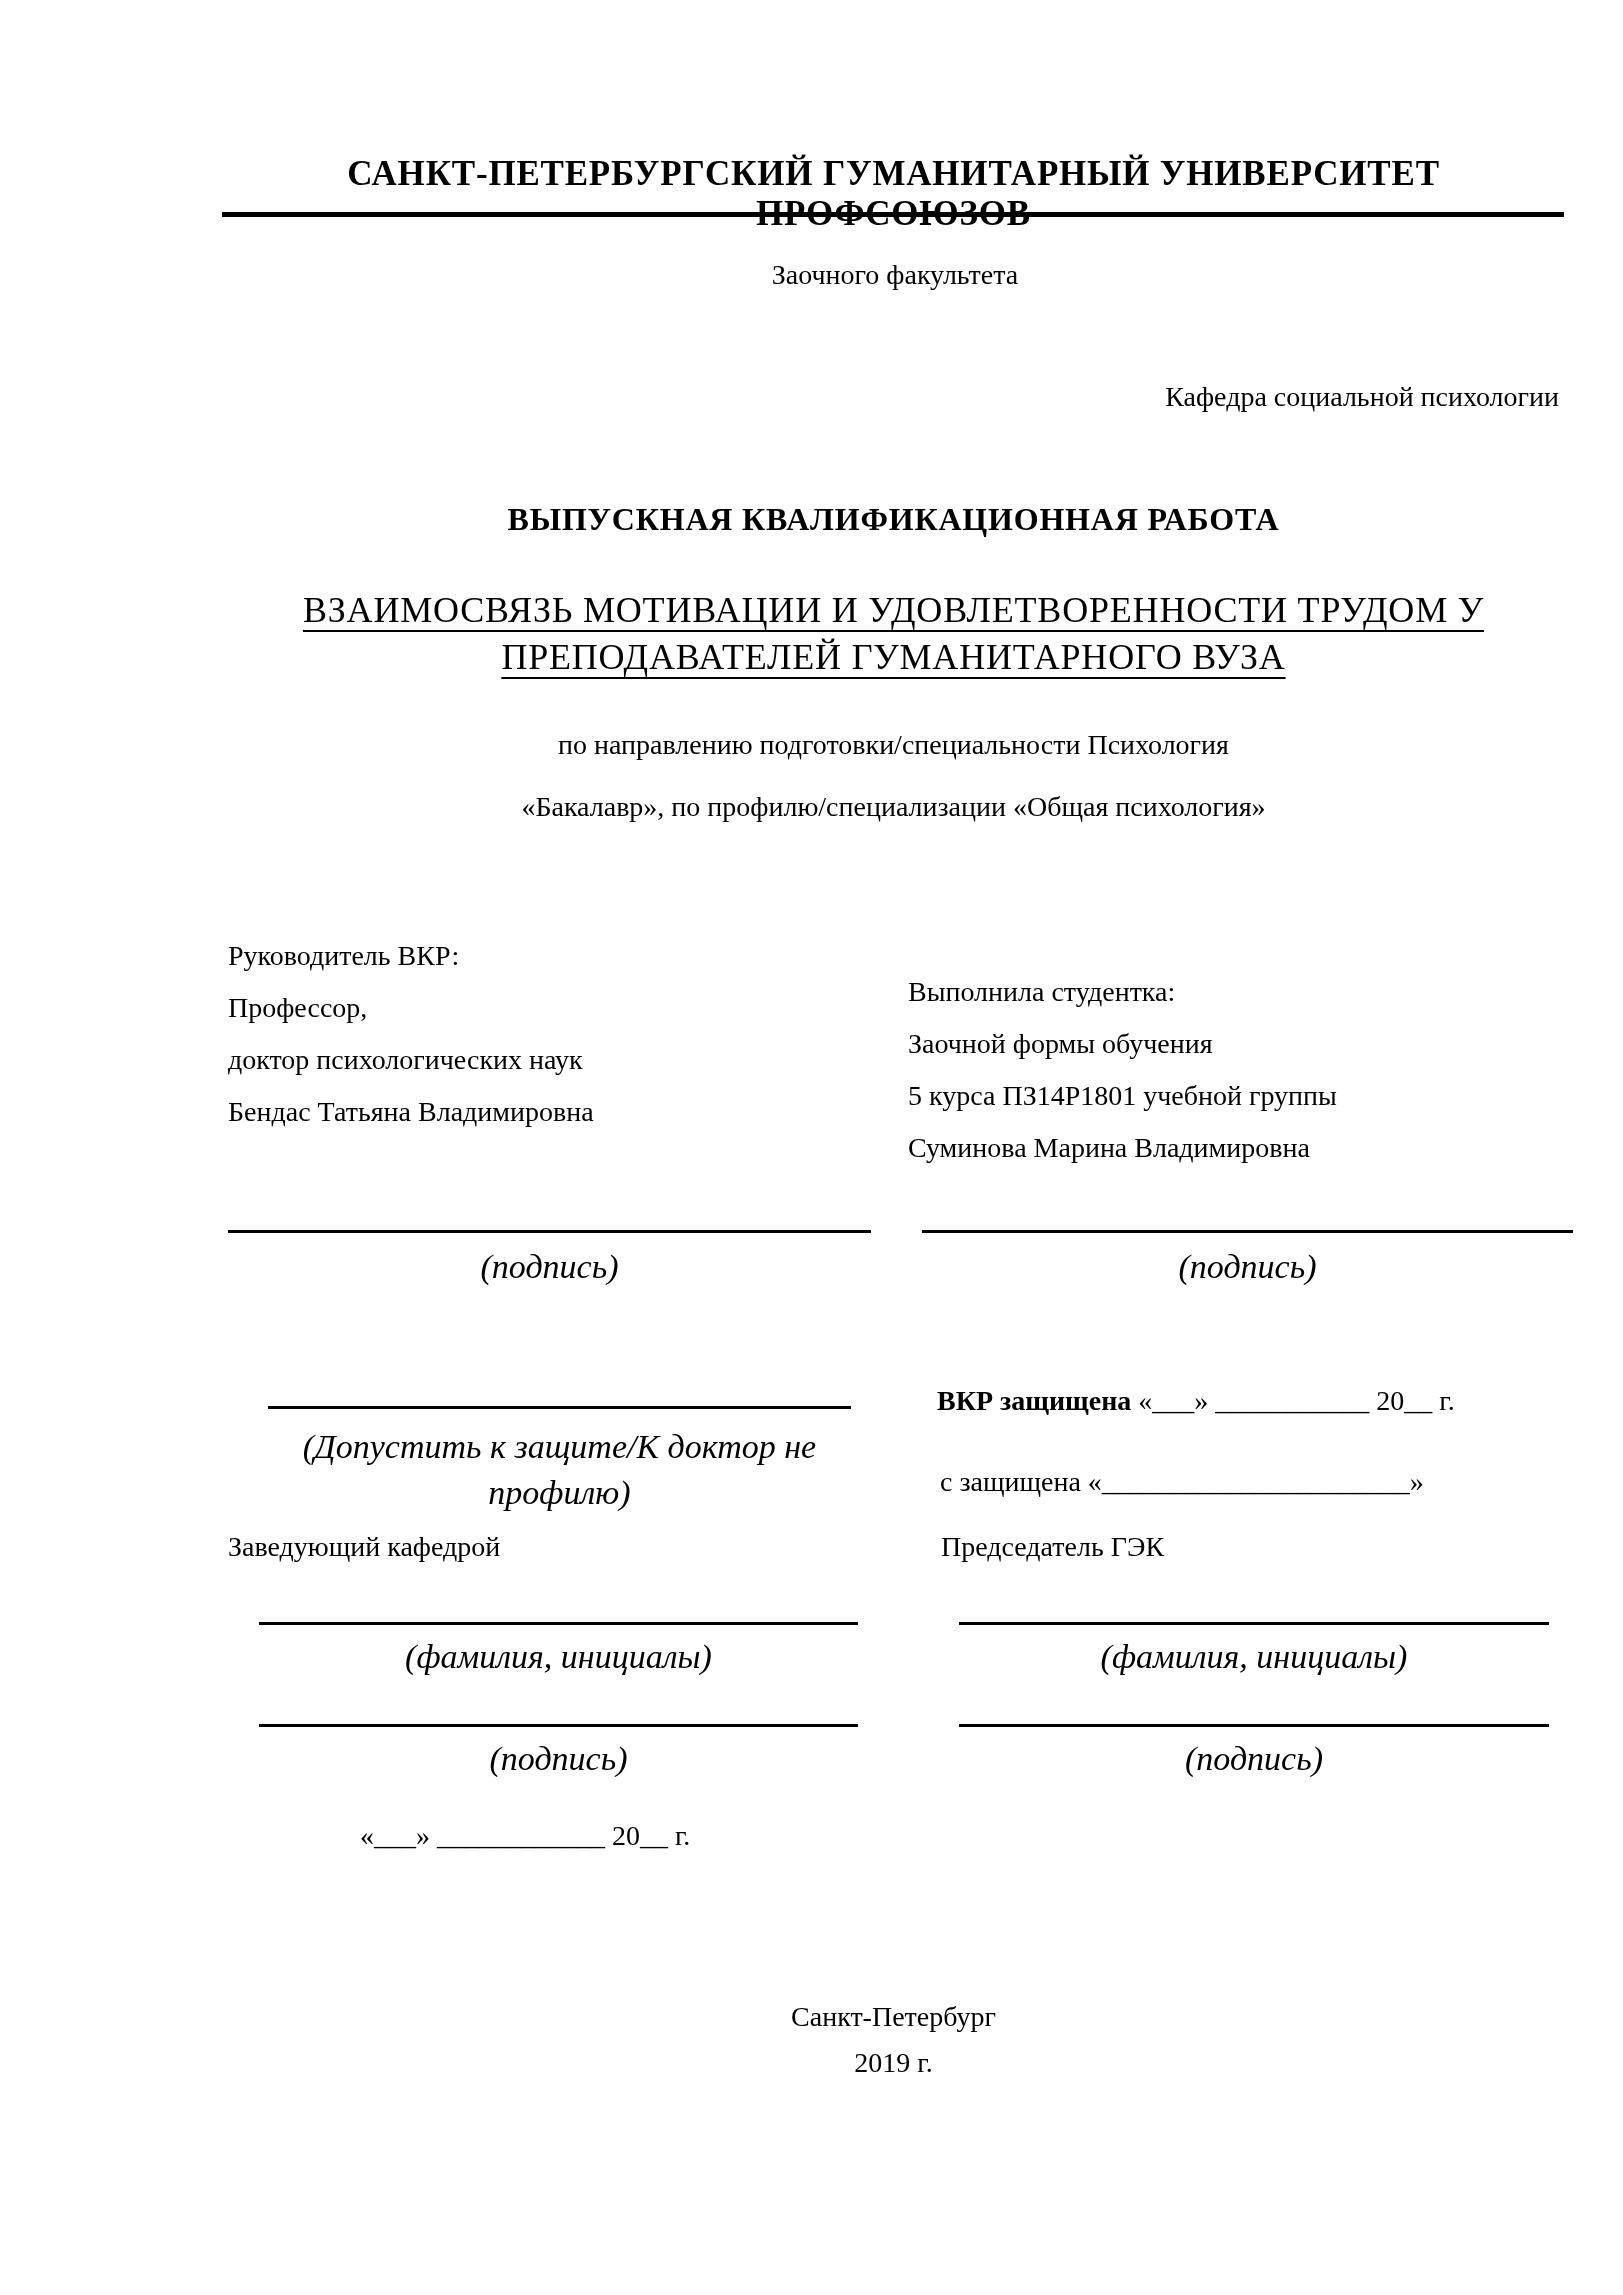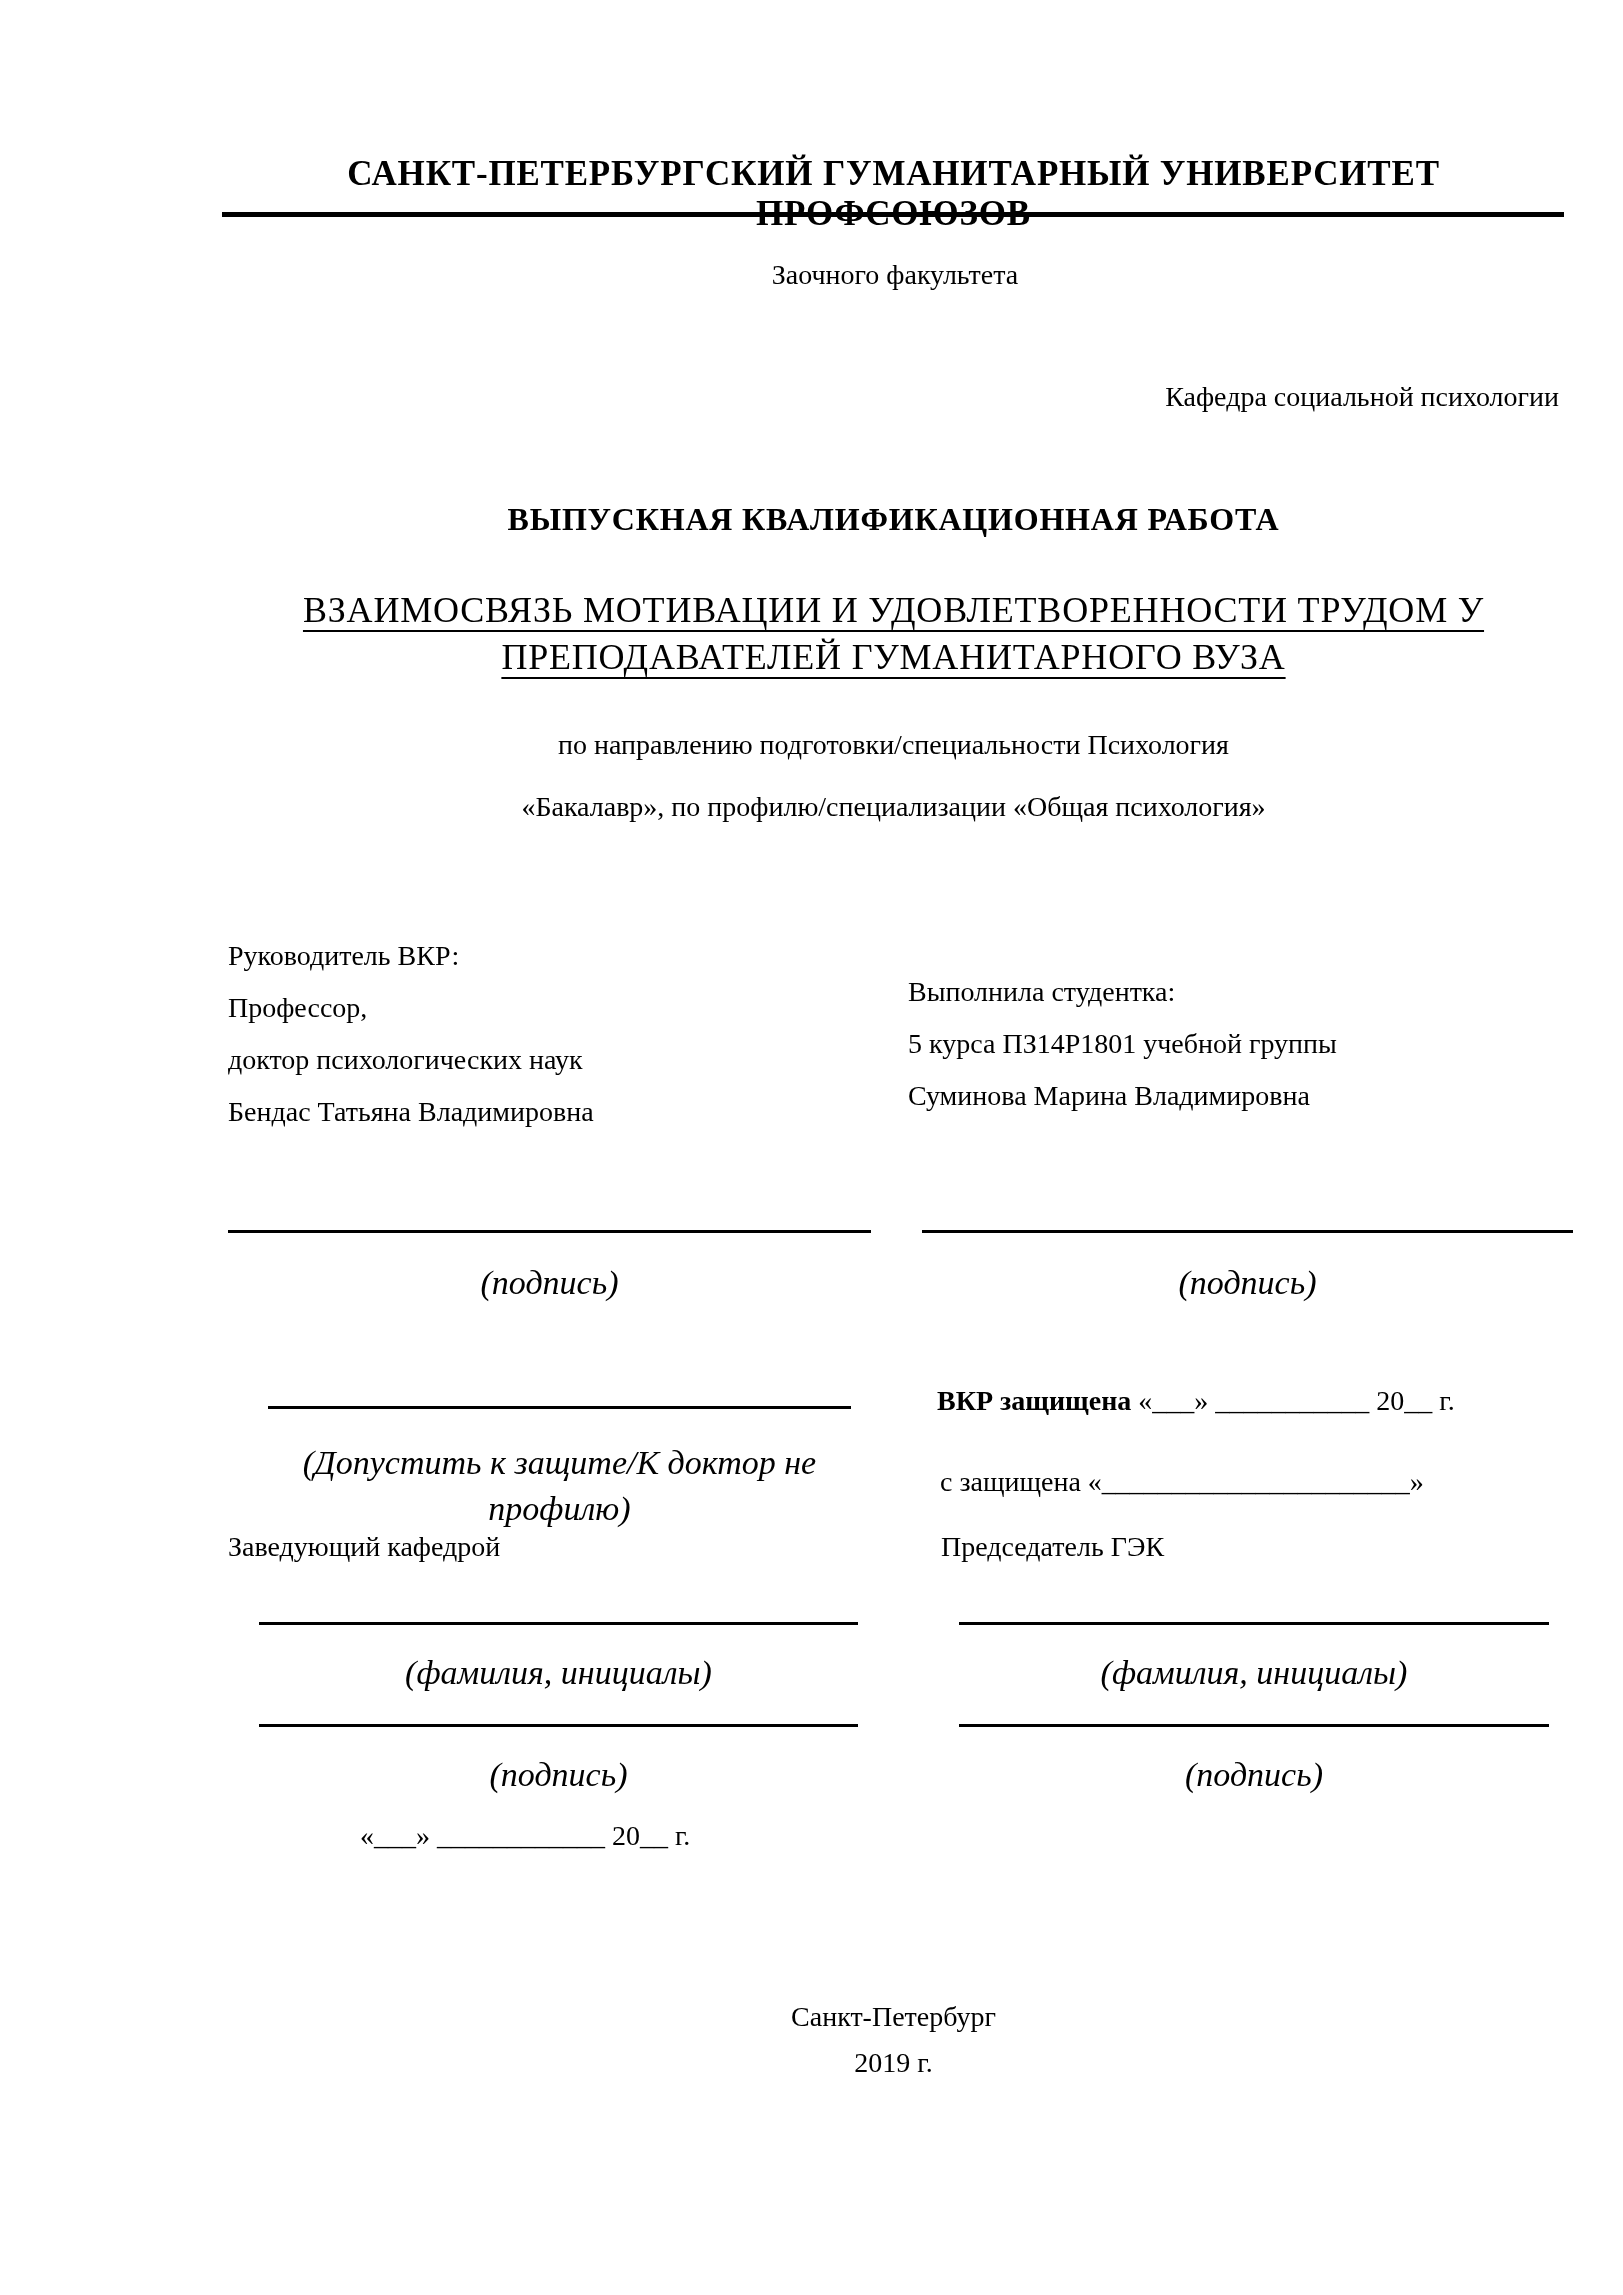--- a/index.html
+++ b/index.html
@@ -15,21 +15,21 @@
   }
   .t { position: absolute; white-space: nowrap; }
   .wrap { position: absolute; }
   .center { text-align: center; }
   .right { text-align: right; }
   .b { font-weight: bold; }
   .fs-header { font-size: 35px; letter-spacing: 0.8px; }
   .fs-body { font-size: 28px; }
   .fs-title { font-size: 32px; letter-spacing: 0.8px; }
   .fs-thesis { font-size: 36px; letter-spacing: 0.8px; }
-  .it { font-style: italic; font-size: 34px; margin-top: 16px; }
+  .it { font-style: italic; font-size: 34px; }
   .uline-text { text-decoration: underline; text-decoration-thickness: 2.4px; text-underline-offset: 7.9px; }
   .rule { position: absolute; background: #000; }
   .sig-line { position: absolute; border-bottom: 3.1px solid #000; }
   .lh { line-height: 52px; }
 </style>
 </head>
 <body>
 
 <div class="page">
 
@@ -52,20 +52,21 @@
 
   <div class="wrap fs-body lh" style="top:930px; left:228px; width:675px;">
     <div>Руководитель ВКР:</div>
     <div>Профессор,</div>
     <div>доктор психологических наук</div>
     <div>Бендас Татьяна Владимировна</div>
   </div>
 
   <div class="wrap fs-body lh" style="top:966px; left:908px; width:675px;">
     <div>Выполнила студентка:</div>
+    <div>Заочной формы обучения</div>
     <div>5 курса ПЗ14Р1801 учебной группы</div>
     <div>Суминова Марина Владимировна</div>
   </div>
 
   <div class="sig-line" style="top:1230px; left:228px; width:643px;"></div>
   <div class="sig-line" style="top:1230px; left:922px; width:651px;"></div>
   <div class="wrap center it" style="top:1248px; left:228px; width:643px;">(подпись)</div>
   <div class="wrap center it" style="top:1248px; left:922px; width:651px;">(подпись)</div>
 
   <div class="sig-line" style="top:1406px; left:268px; width:583px;"></div>

